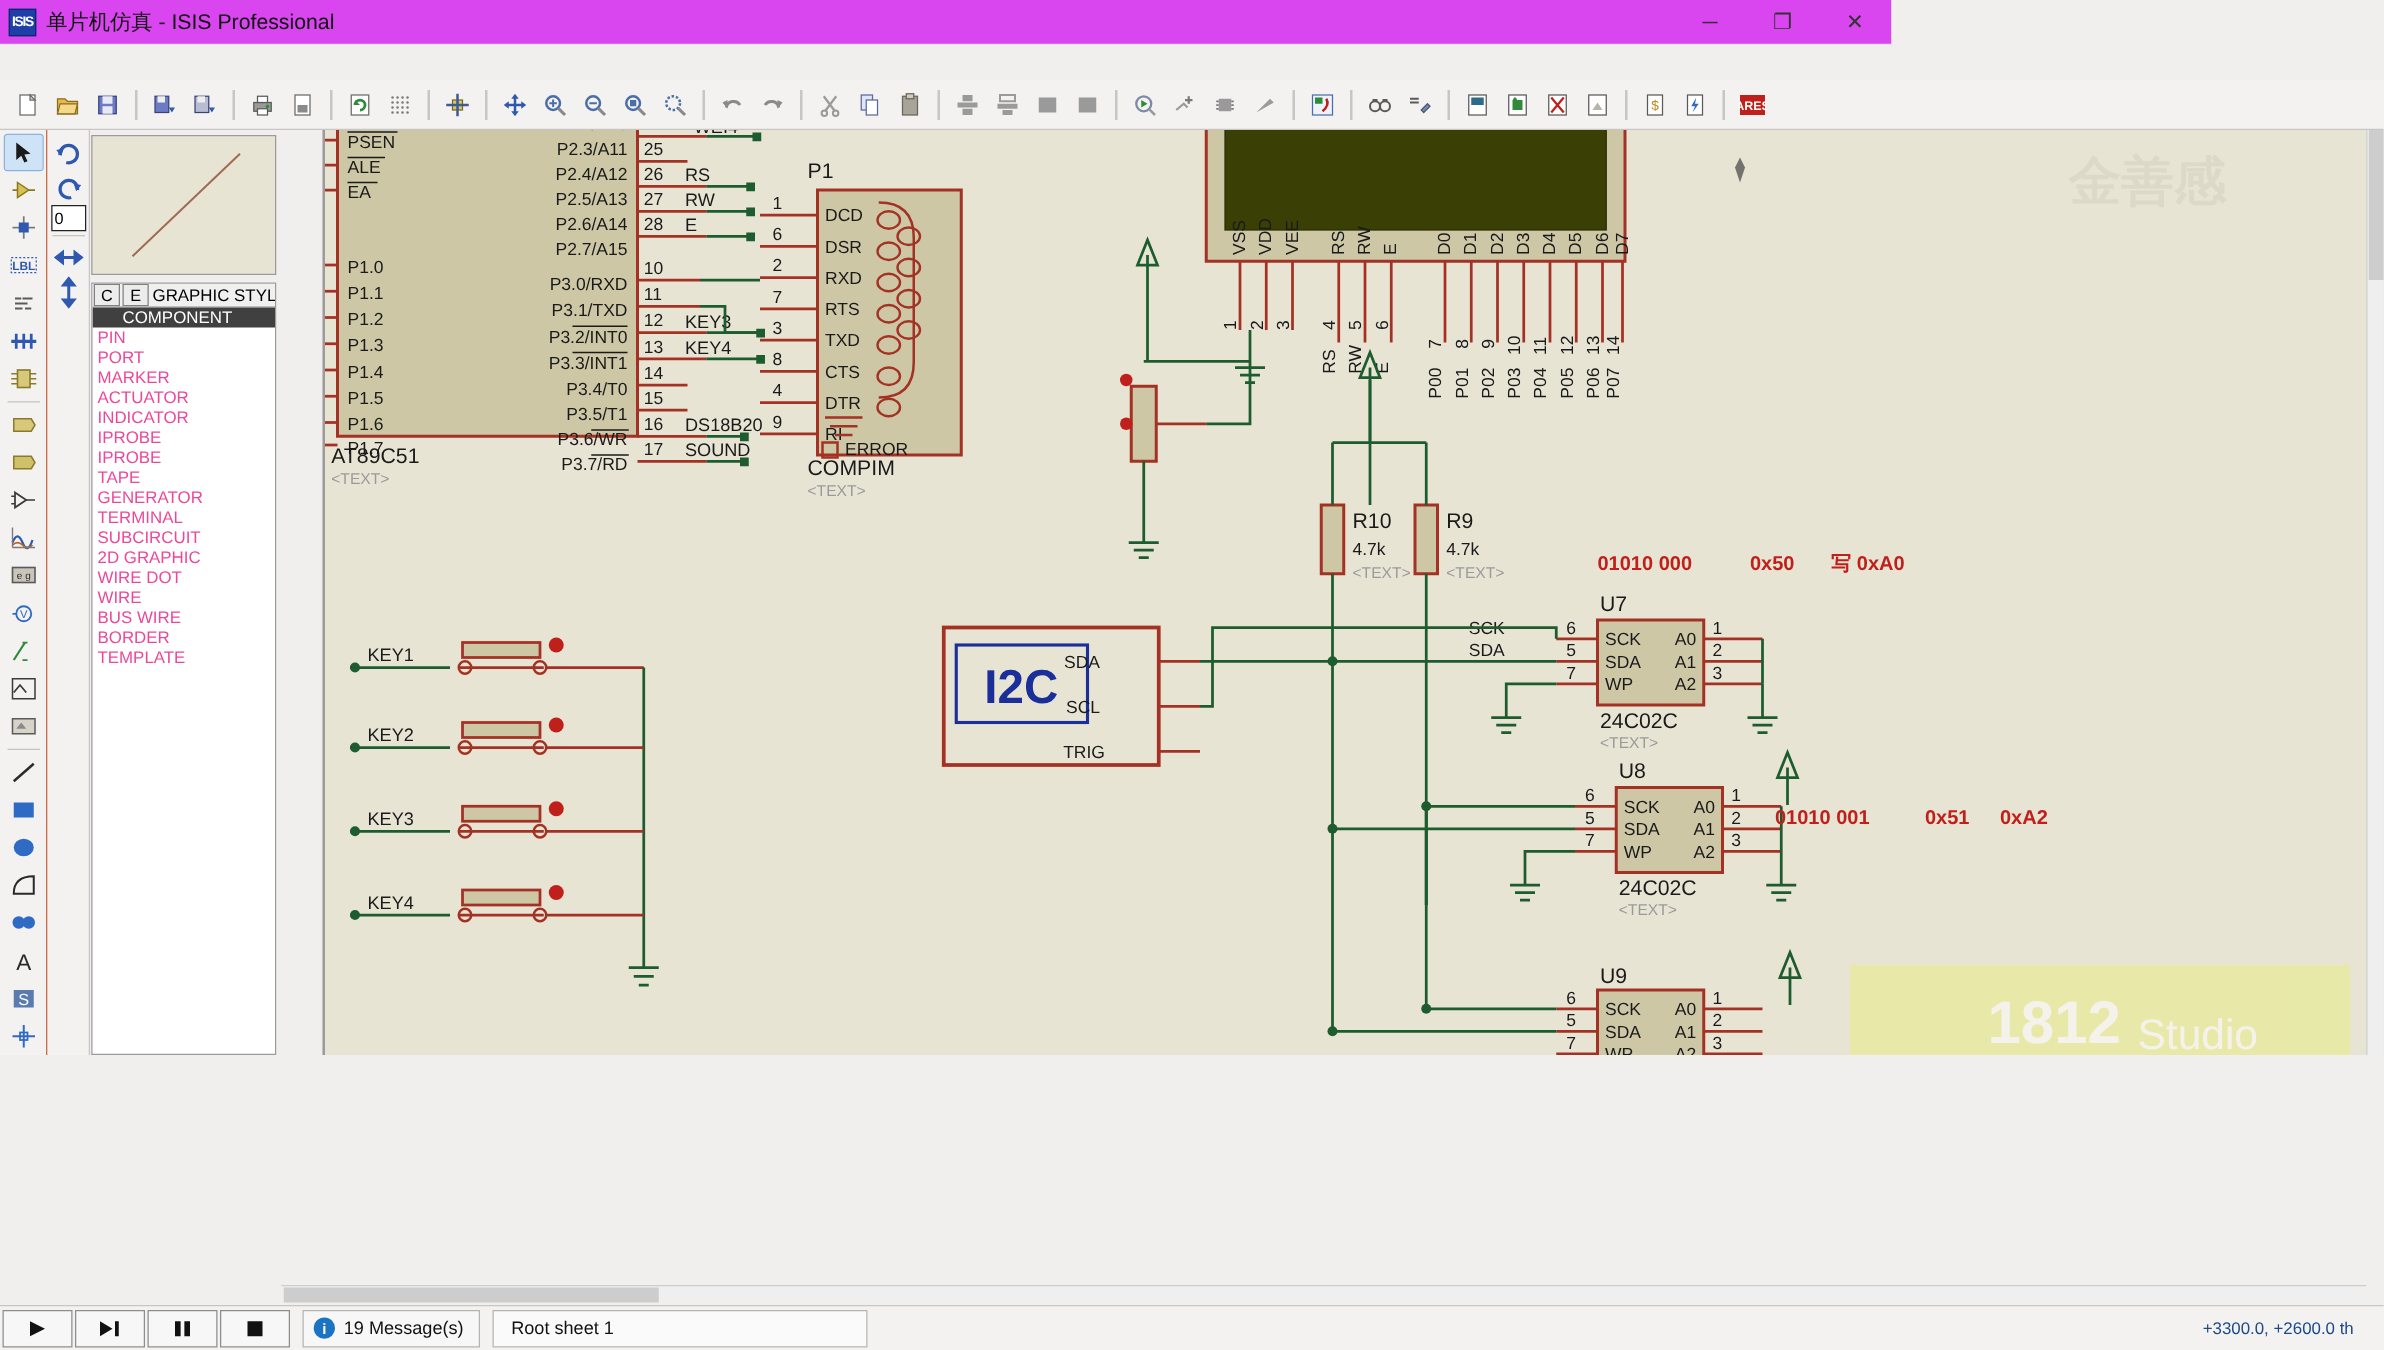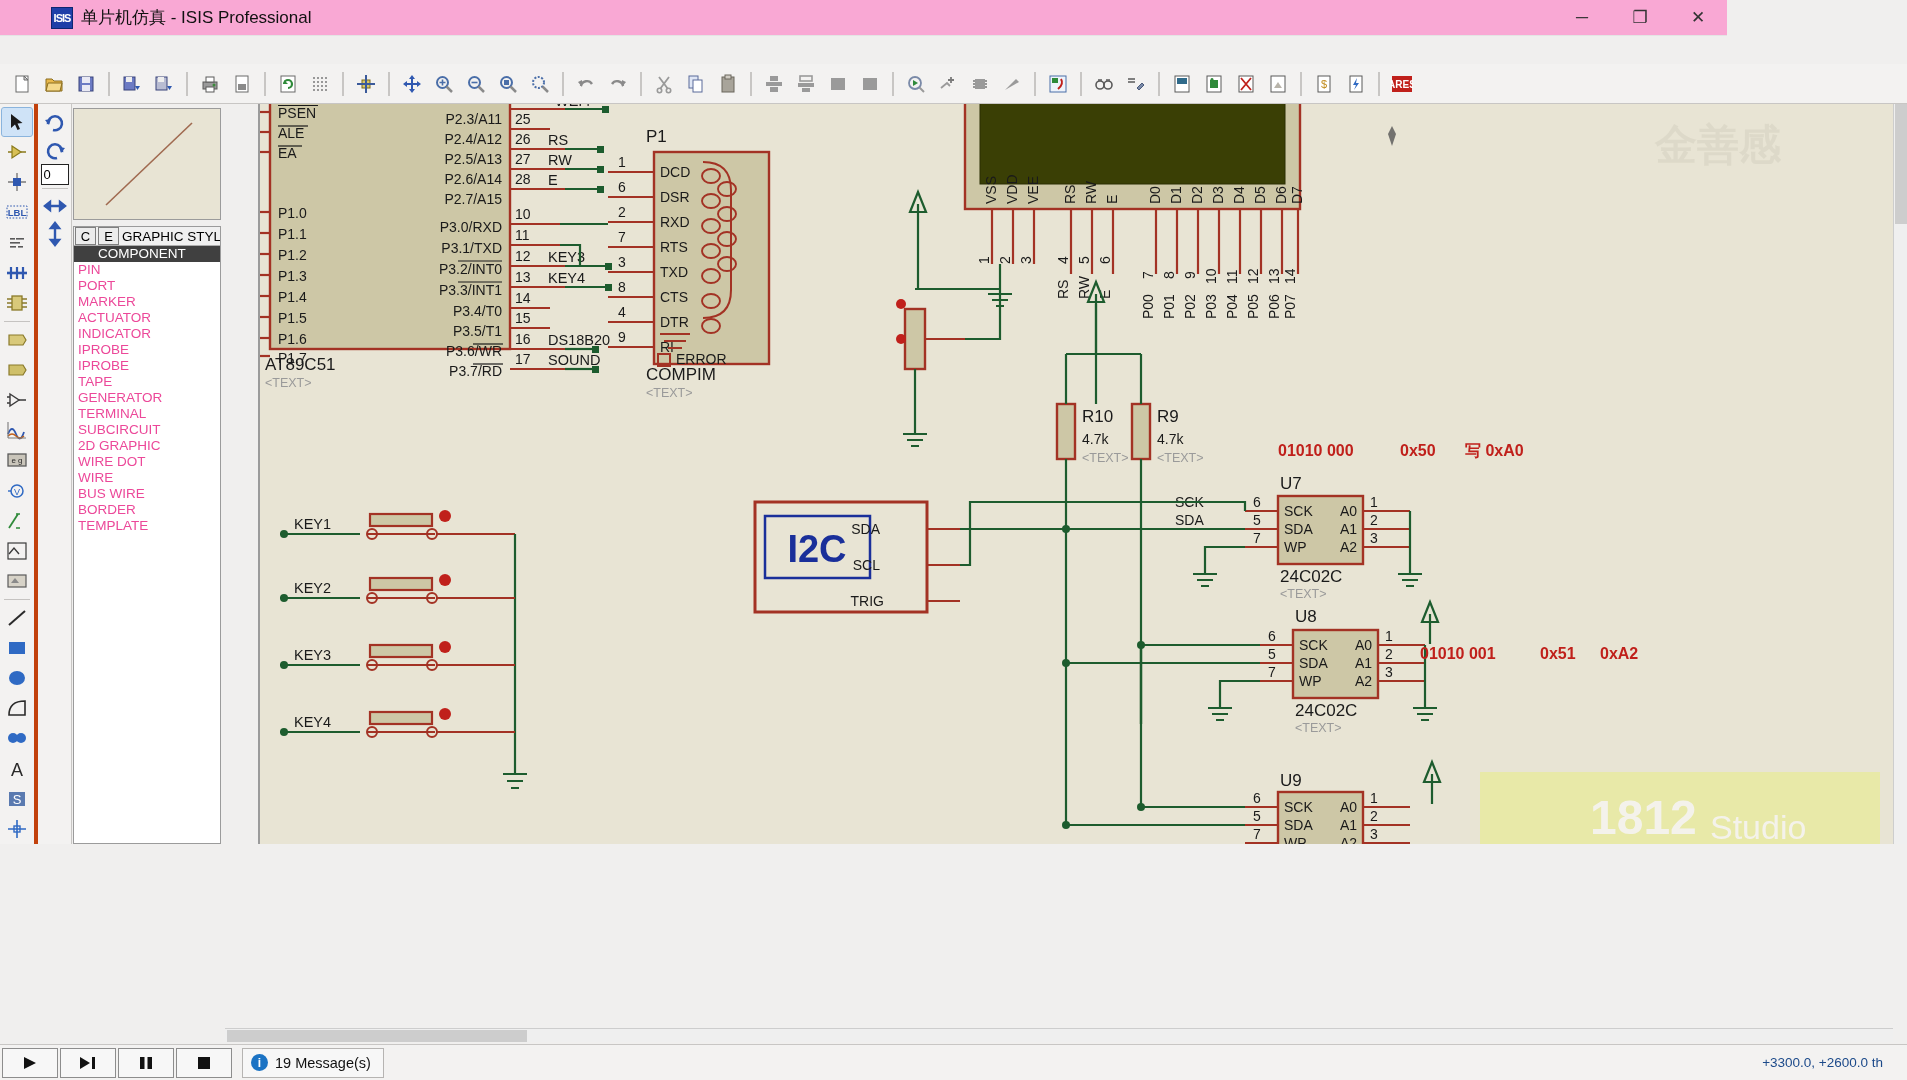--- a/index.html
+++ b/index.html
@@ -7,24 +7,23 @@
     margin: 0; padding: 0;
     width: 1907px; height: 1080px;
     overflow: hidden;
     font-family: "Liberation Sans", sans-serif;
     background: #f0f0f0;
   }
   #app { position: relative; width: 1907px; height: 1080px; background: #f0efee; }
 
   
   .titlebar {
-    position: absolute; top: 0; left: 0; width: 1727px; height: 36px;
-    background: #f9a8d4; display: flex; align-items: center;
+    position: absolute; top: 0; left: 0; width: 1513px; height: 36px;
+    background: #d946ef; display: flex; align-items: center;
     border-bottom: 1px solid #e4e4e4;
-    padding-left: 44px;
   }
   .title-icon {
     width: 22px; height: 22px; margin-left: 7px; margin-right: 8px;
     background: #1f3fa8; color: #ffffff; font-size: 11px; font-weight: bold;
     display: flex; align-items: center; justify-content: center;
     border: 1px solid #0d2670; letter-spacing: -1px;
   }
   .title-text { font-size: 17px; color: #111; }
   .win-btns { margin-left: auto; display: flex; height: 36px; }
   .win-btn {
@@ -49,21 +48,21 @@
   .tb-btn {
     width: 30px; height: 30px; margin: 0 1px; border-radius: 2px;
     display: flex; align-items: center; justify-content: center;
     position: relative;
   }
   .tb-sep { width: 2px; height: 24px; background: #c8c6c4; margin: 0 6px; }
 
   
   .palette {
     position: absolute; top: 104px; left: 0; width: 38px; height: 740px;
-    background: #f3f2f1; border-right: 4px solid #c2410c;
+    background: #f3f2f1; border-right: 1px solid #c2410c;
     display: flex; flex-direction: column; align-items: center; padding-top: 3px;
   }
   .pal-btn {
     width: 30px; height: 30px; margin: 1px 0; border-radius: 2px;
     display: flex; align-items: center; justify-content: center;
   }
   .pal-btn.active { background: #cfe3f7; outline: 1px solid #8ab4dd; }
   .pal-sep { width: 26px; height: 1px; background: #c5c3c1; margin: 3px 0; }
 
   
@@ -1186,18 +1185,21 @@
     </div>
     <div class="anim-btn">
       <svg width="16" height="16">
           <rect x="2" y="2" width="12" height="12" fill="#111"></rect>
         </svg>
     </div>
     <div class="msg-box">
       <span class="info-dot">i</span>
       <span>19 Message(s)</span>
     </div>
+    <div class="sheet-box">
+      <span>Root sheet 1</span>
+    </div>
     <div class="coord-box">
       <span>+3300.0, +2600.0 th</span>
     </div>
   </div>
 
 </div>
 
 </body></html>

